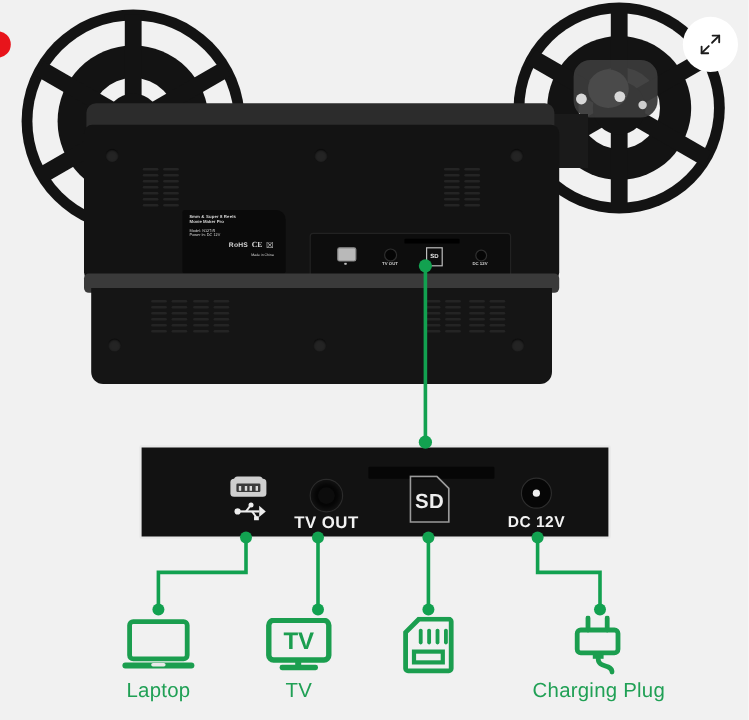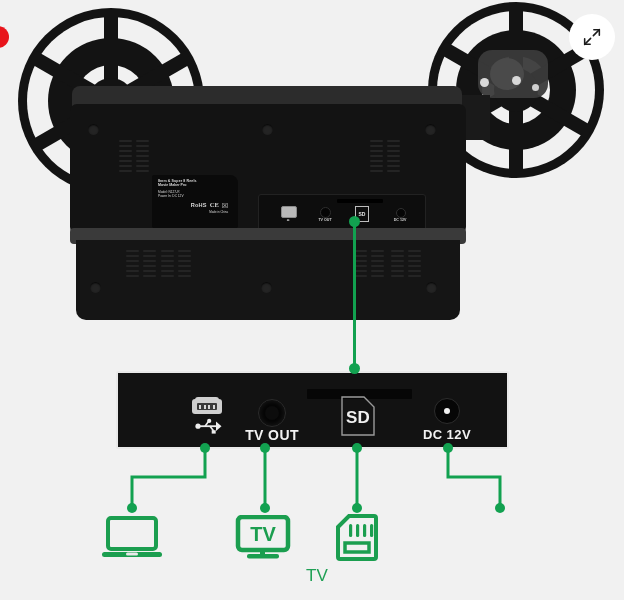--- a/index.html
+++ b/index.html
@@ -490,21 +490,21 @@
     align-items: center;
     justify-content: center;
   }
   .icon-item .cap {
     margin-top: 2px;
     color: #20a055;
     font-size: 17px;
     letter-spacing: .2px;
   }
   .it-laptop { left: 67px; }
-  .it-tv     { left: 198px; text-align: right; }
+  .it-tv     { left: 184px; }
   .it-sd     { left: 292px; }
   .it-plug   { left: 434px; }
 </style>
 </head>
 <body>
 
 <div id="stage">
 
   <div class="red-badge"></div>
 
@@ -773,20 +773,21 @@
   <div class="icons-row">
 
     <div class="icon-item it-laptop">
       <div class="glyph">
         <svg width="62" height="46" viewBox="0 0 62 46">
           <rect x="7" y="3" width="48" height="31" rx="3" fill="none" stroke="#1b9e4f" stroke-width="4"></rect>
           <rect x="1" y="37" width="60" height="5" rx="2.5" fill="#1b9e4f"></rect>
           <rect x="25" y="37.5" width="12" height="3" rx="1.5" fill="#e9e9e9"></rect>
         </svg>
       </div>
+      <div class="cap">Laptop</div>
     </div>
 
     <div class="icon-item it-tv">
       <div class="glyph">
         <svg width="58" height="46" viewBox="0 0 58 46">
           <rect x="4" y="2" width="50" height="33" rx="4" fill="none" stroke="#1b9e4f" stroke-width="4.5"></rect>
           <text x="29" y="26" text-anchor="middle" font-family="Liberation Sans, sans-serif" font-size="20" font-weight="bold" fill="#1b9e4f">TV</text>
           <rect x="26" y="35" width="5" height="5" fill="#1b9e4f"></rect>
           <rect x="13" y="39" width="32" height="4.5" rx="2" fill="#1b9e4f"></rect>
         </svg>
@@ -802,15 +803,29 @@
             <rect x="14" y="10" width="3.2" height="13" rx="1.5"></rect>
             <rect x="21" y="10" width="3.2" height="13" rx="1.5"></rect>
             <rect x="28" y="10" width="3.2" height="13" rx="1.5"></rect>
             <rect x="35" y="10" width="3.2" height="13" rx="1.5"></rect>
           </g>
           <rect x="10" y="29" width="24" height="9" fill="none" stroke="#1b9e4f" stroke-width="3.5"></rect>
         </svg>
       </div>
     </div>
 
+    <div class="icon-item it-plug">
+      <div class="glyph">
+        <svg width="52" height="50" viewBox="0 0 52 50">
+          <g stroke="#1b9e4f" stroke-width="4" fill="none" stroke-linecap="round">
+            <path d="M17 2 V12"></path>
+            <path d="M33 2 V12"></path>
+          </g>
+          <rect x="8" y="12" width="34" height="19" rx="3" fill="none" stroke="#1b9e4f" stroke-width="4"></rect>
+          <rect x="21" y="31" width="9" height="5" fill="#1b9e4f"></rect>
+          <path d="M25.5 36 C25.5 44, 37 40, 37 47" fill="none" stroke="#1b9e4f" stroke-width="4" stroke-linecap="round"></path>
+        </svg>
+      </div>
+      <div class="cap">Charging Plug</div>
+    </div>
   </div>
 
 </div>
 
 </body></html>

